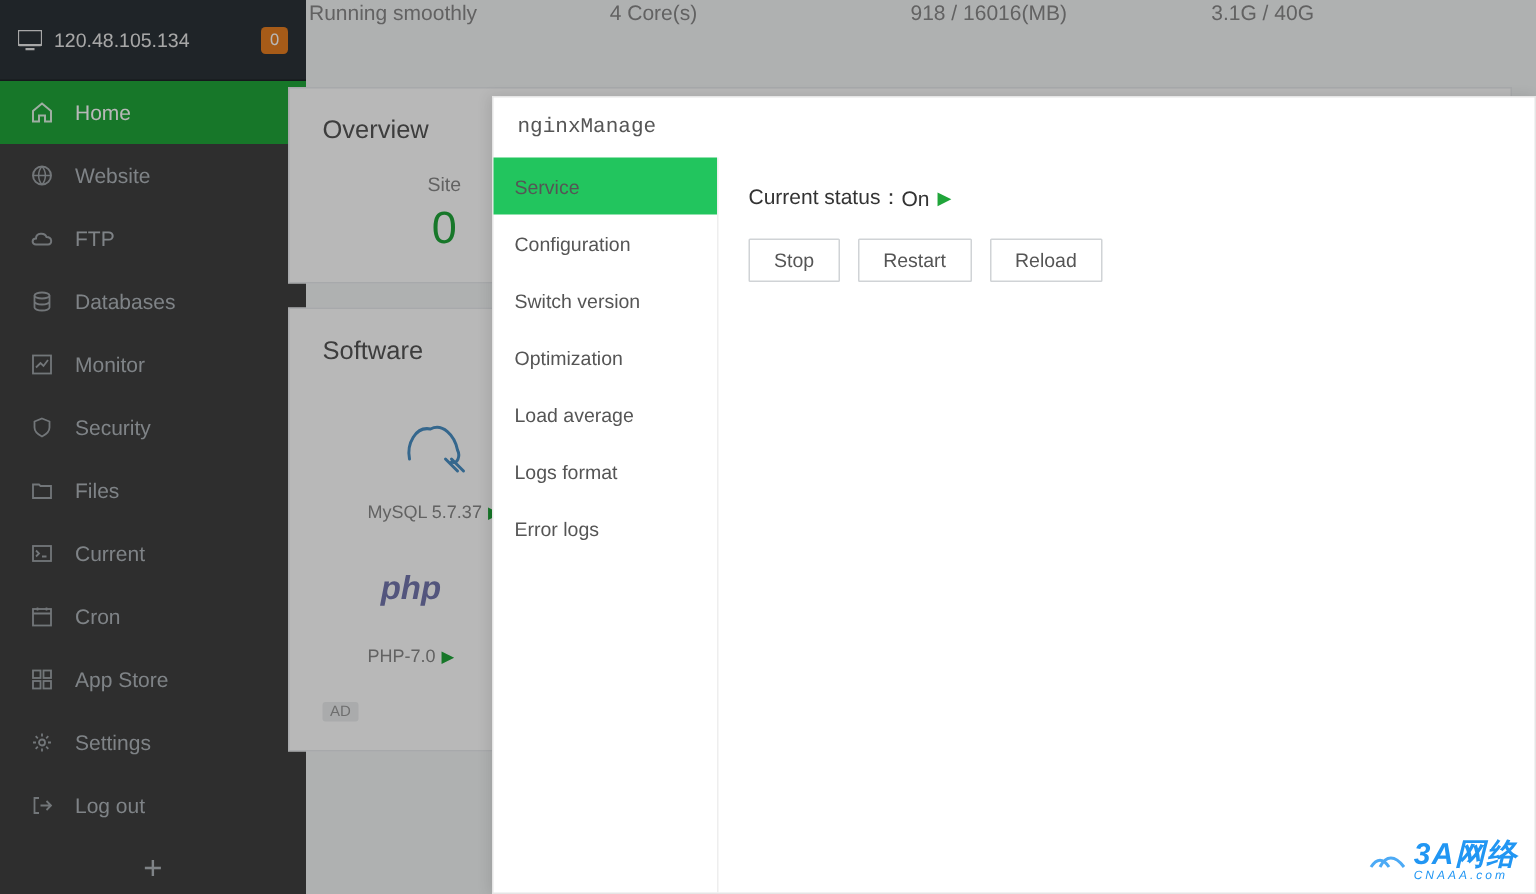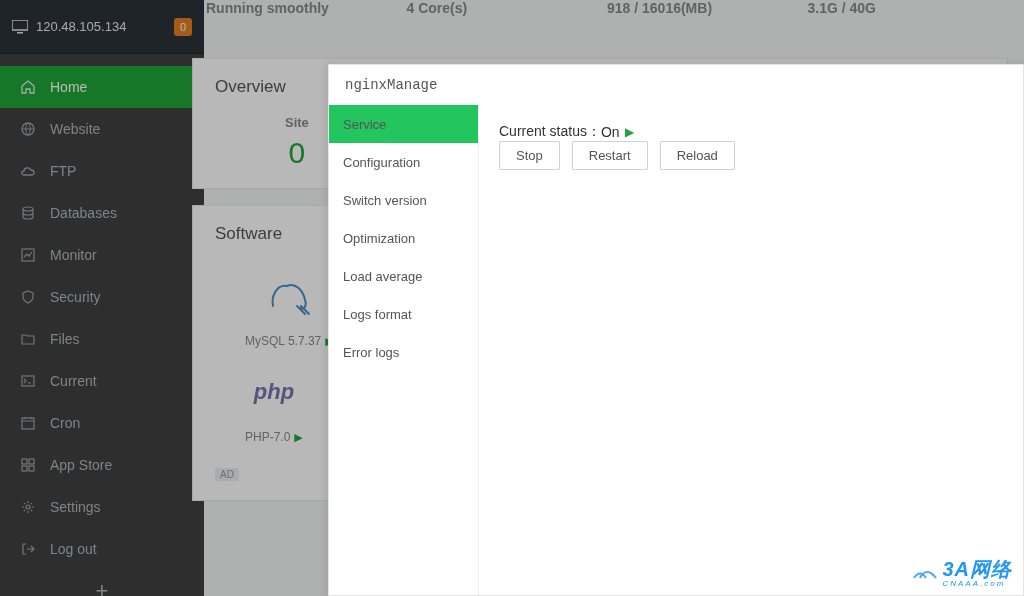--- a/index.html
+++ b/index.html
@@ -5,53 +5,53 @@
 * { margin: 0; padding: 0; box-sizing: border-box; font-family: -apple-system, BlinkMacSystemFont, "Segoe UI", Arial, sans-serif; }
 body { width: 1024px; height: 596px; overflow: hidden; position: relative; background: #f3f5f6; }
 
 
 .sidebar { position: absolute; left: 0; top: 0; width: 204px; height: 596px; background: #404040; color: #b0b6bb; }
 .sidebar-header { height: 54px; display: flex; align-items: center; padding: 0 12px; background: #2c3338; border-bottom: 1px solid #1e2327; }
 .sidebar-header .ip { font-size: 13px; color: #e8e8e8; margin-left: 8px; flex: 1; }
 .badge { background: #e67e22; color: #fff; border-radius: 3px; min-width: 18px; height: 18px; display: inline-flex; align-items: center; justify-content: center; font-size: 11px; padding: 0 4px; }
 .sidebar-menu { list-style: none; }
 .sidebar-item { height: 42px; display: flex; align-items: center; padding: 0 20px; font-size: 14px; cursor: pointer; color: #b0b6bb; }
-.sidebar-item.active { background: #20a53a; color: #fff; margin-top: 12px; }
+.sidebar-item.active { background: #20a53a; color: #fff; }
 .sidebar-item .icon { width: 16px; height: 16px; margin-right: 14px; display: inline-flex; align-items: center; justify-content: center; opacity: .85; }
 .sidebar-add { height: 42px; display: flex; align-items: center; justify-content: center; font-size: 22px; color: #b0b6bb; cursor: pointer; }
 
 
 .main { position: absolute; left: 176px; top: 0; right: 0; height: 596px; padding: 0 16px; overflow: hidden; }
-.status-row { height: 42px; display: flex; align-items: flex-start; color: #888; font-size: 14px; padding-top: 0px; font-weight: bold; }
+.status-row { height: 42px; display: flex; align-items: flex-start; color: #888; font-size: 14px; padding-top: 0px; }
 .status-cell { flex: 1; }
 .section { background: #fff; border: 1px solid #e8eaed; margin-top: 16px; padding: 18px 22px; }
 .section-title { font-size: 17px; color: #555; margin-bottom: 18px; }
 .site-block { display: inline-block; text-align: center; margin-left: 70px; }
-.site-label { color: #888; font-size: 13px; font-weight: bold; }
+.site-label { color: #888; font-size: 13px; }
 .site-count { color: #20a53a; font-size: 30px; margin-top: 6px; }
 .soft-item { display: inline-block; text-align: center; margin: 10px 30px 10px 30px; }
 .soft-icon { height: 48px; display: flex; align-items: center; justify-content: center; margin-bottom: 14px; font-size: 30px; }
 .soft-name { color: #888; font-size: 12px; }
 .play { color: #20a53a; margin-left: 4px; font-size: 11px; }
 .ad-tag { display:inline-block; background:#eceeef; color:#999; font-size:10px; padding:1px 5px; margin-top:14px; border-radius:2px;text-align:center; }
 
 
 .overlay { position: absolute; inset: 0; background: rgba(0,0,0,0.28); }
 
 
 .modal { position: absolute; left: 328px; top: 64px; width: 696px; height: 532px; background: #fff; border: 1px solid #e5e5e5; box-shadow: -2px 0 8px rgba(0,0,0,.1); display: flex; flex-direction: column; }
 .modal-header { height: 40px; display: flex; align-items: center; padding: 0 16px; font-size: 14px; color: #555; font-family: Liberation Mono, monospace; }
 .modal-body { flex: 1; display: flex; }
 .modal-nav { width: 150px; border-right: 1px solid #eee; }
 .modal-nav-item { height: 38px; display: flex; align-items: center; padding: 0 14px; font-size: 13px; color: #555; cursor: pointer; }
 .modal-nav-item.active { background: #22c55e; }
 .modal-content { flex: 1; padding: 18px 20px; }
 .status-line { font-size: 14px; color: #333; display: flex; align-items: center; }
 .status-on { color: #20a53a; font-size: 12px; margin-left: 2px; }
-.btn-row { display: flex; gap: 12px; }
+.btn-row { margin-top: 18px; display: flex; gap: 12px; }
 .btn { border: 1px solid #d0d3d6; background: #fff; color: #555; font-size: 13px; padding: 6px 16px; cursor: pointer; border-radius: 1px; }
 
 
 .watermark { position: absolute; right: 12px; bottom: 8px; font-size: 20px; font-weight: bold; color: #2196f3; font-style: italic; letter-spacing: 1px; display:flex; align-items:center; gap:4px; }
 .watermark svg { opacity:.8; }
 .watermark .sub { font-size: 8px; font-weight: normal; color:#2196f3; letter-spacing:2px; display:block; margin-top:-4px; }
 
 svg { display: block; }
 </style>
 </head>

